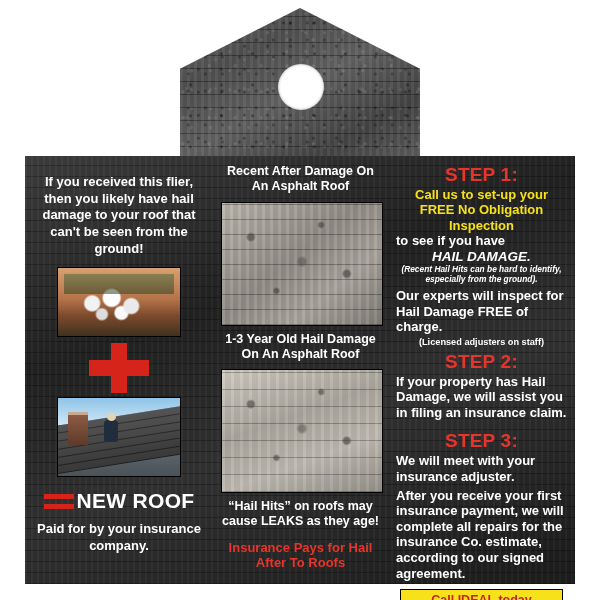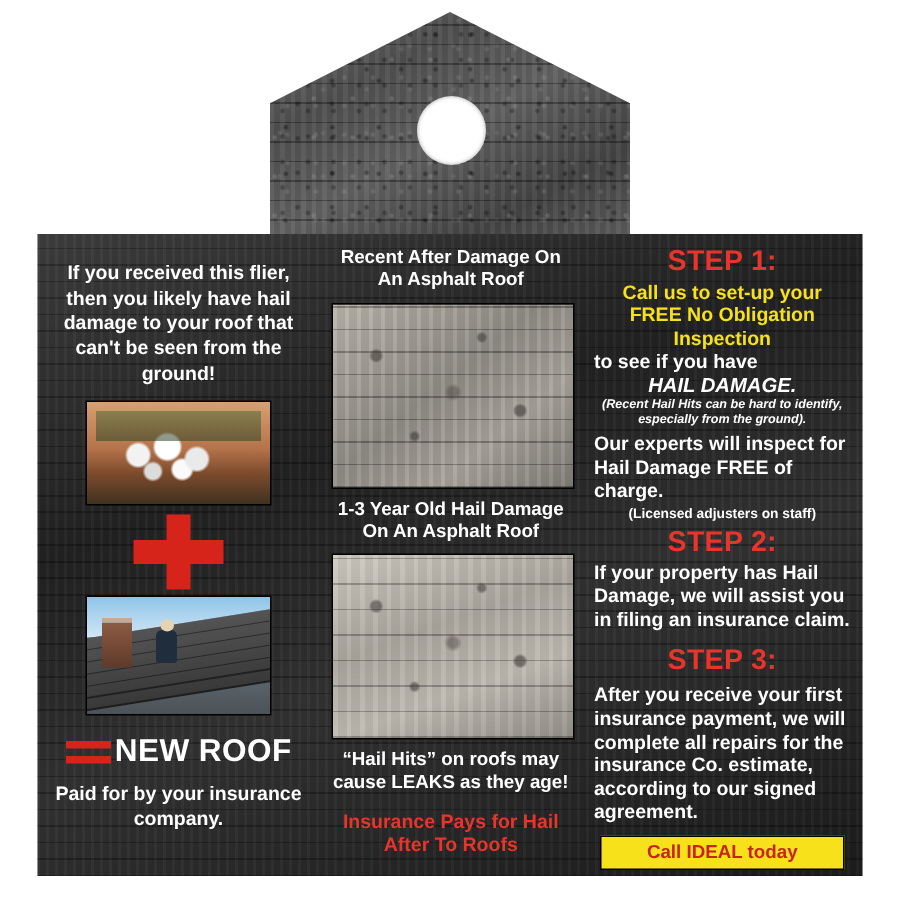--- a/index.html
+++ b/index.html
@@ -400,20 +400,21 @@
       <div class="r-white">to see if you have</div>
       <div class="r-white-italic">HAIL DAMAGE.</div>
       <div class="r-small">(Recent Hail Hits can be hard to identify, especially from the ground).</div>
       <div class="r-white">Our experts will inspect for Hail Damage FREE of charge.</div>
       <div class="r-tiny">(Licensed adjusters on staff)</div>
 
       <div class="step-head">STEP 2:</div>
       <div class="r-white">If your property has Hail Damage, we will assist you in filing an insurance claim.</div>
 
       <div class="step-head" style="margin-top:10px;">STEP 3:</div>
+      <div class="r-white">We will meet with your insurance adjuster.</div>
       <div class="r-white" style="margin-top:3px;">After you receive your first insurance payment, we will complete all repairs for the insurance Co. estimate, according to our signed agreement.</div>
 
       <div class="cta-box">
         <div class="cta-line1">Call IDEAL today</div>
 
       </div>
     </div>
 
   </div>
 </div>

